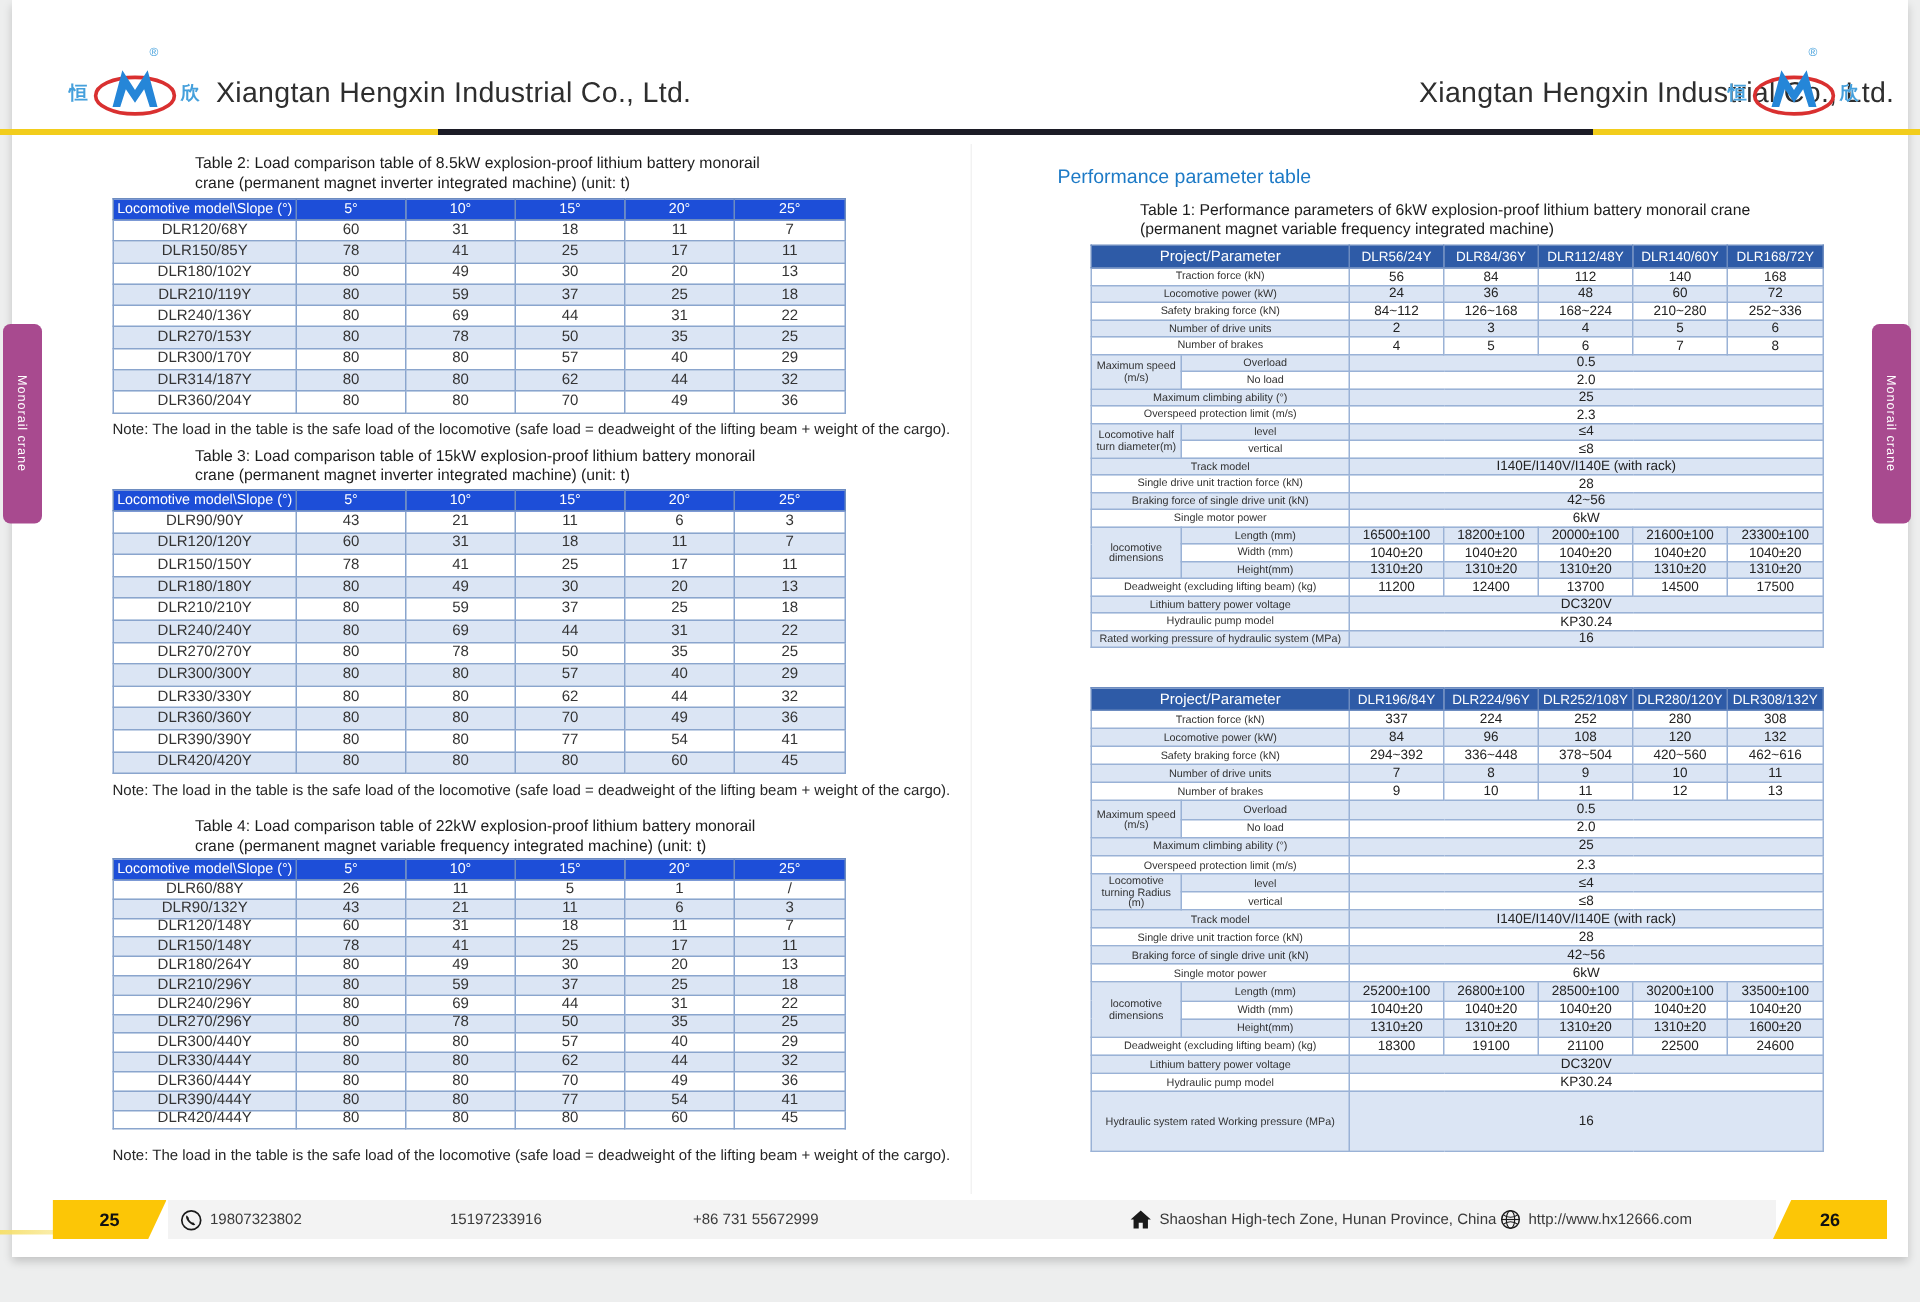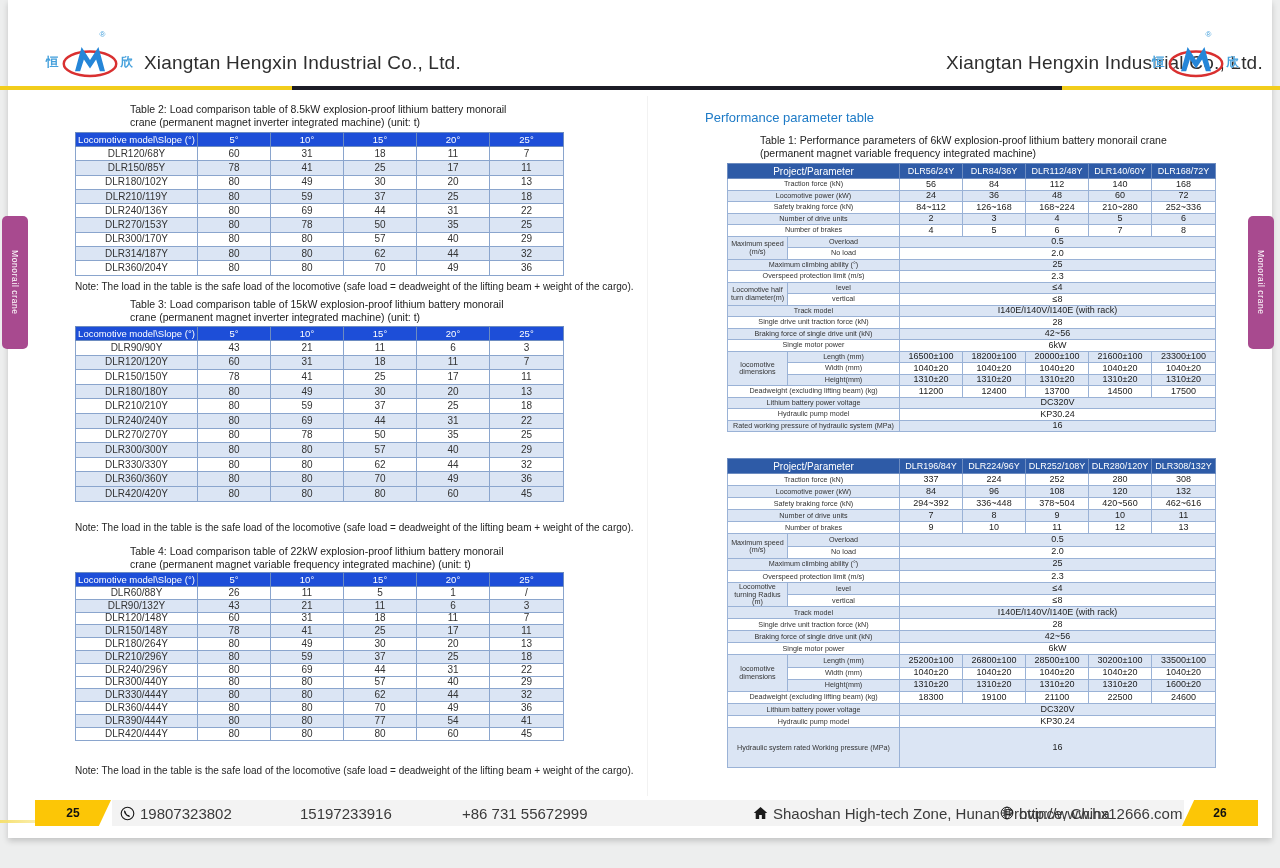--- a/index.html
+++ b/index.html
@@ -39,21 +39,21 @@
 
   
   .side-tab{position:absolute;top:216px;width:26px;height:133px;background:#a84a8f;border-radius:5px;display:flex;align-items:center;justify-content:center}
   .side-tab span{writing-mode:vertical-rl;font-size:8.5px;color:#fff;letter-spacing:.6px}
 
   
   .footer-bar{position:absolute;left:112px;top:800px;width:1072px;height:26px;background:#f3f3f3}
   .page-num{position:absolute;top:800px;height:26px;background:#fcc606;color:#111;font-size:12px;font-weight:bold;display:flex;align-items:center;justify-content:center}
   .pn-left{left:35px;width:76px;clip-path:polygon(0 0,100% 0,84% 100%,0 100%)}
   .pn-right{left:1182px;width:76px;clip-path:polygon(16% 0,100% 0,100% 100%,0 100%)}
-  .ft-item{position:absolute;top:800px;height:26px;display:flex;align-items:center;gap:5px;font-size:15px;color:#3a3a3a}
+  .ft-item{position:absolute;top:800px;height:26px;display:flex;align-items:center;gap:5px;font-size:10px;color:#3a3a3a}
   .yellow-sliver{position:absolute;left:0;top:820px;width:84px;height:3px;background:linear-gradient(90deg,#f6e06e,rgba(246,224,110,0))}
 </style>
 </head>
 <body>
 
 <div class="page"></div>
 <div class="gutter"></div>
 
 <div class="hx-logo" style="left:46px;top:40px">
   <span class="hx-char">恒</span>
@@ -285,20 +285,28 @@
           <td>32</td>
         </tr>
         <tr class="alt">
           <td class="model">DLR360/360Y</td>
           <td>80</td>
           <td>80</td>
           <td>70</td>
           <td>49</td>
           <td>36</td>
         </tr>
+        <tr>
+          <td class="model">DLR390/390Y</td>
+          <td>80</td>
+          <td>80</td>
+          <td>77</td>
+          <td>54</td>
+          <td>41</td>
+        </tr>
         <tr class="alt">
           <td class="model">DLR420/420Y</td>
           <td>80</td>
           <td>80</td>
           <td>80</td>
           <td>60</td>
           <td>45</td>
         </tr>
       </tbody>
     </table>
@@ -378,20 +386,28 @@
           <td>25</td>
           <td>18</td>
         </tr>
         <tr>
           <td class="model">DLR240/296Y</td>
           <td>80</td>
           <td>69</td>
           <td>44</td>
           <td>31</td>
           <td>22</td>
+        </tr>
+        <tr class="alt">
+          <td class="model">DLR270/296Y</td>
+          <td>80</td>
+          <td>78</td>
+          <td>50</td>
+          <td>35</td>
+          <td>25</td>
         </tr>
         <tr>
           <td class="model">DLR300/440Y</td>
           <td>80</td>
           <td>80</td>
           <td>57</td>
           <td>40</td>
           <td>29</td>
         </tr>
         <tr class="alt">

